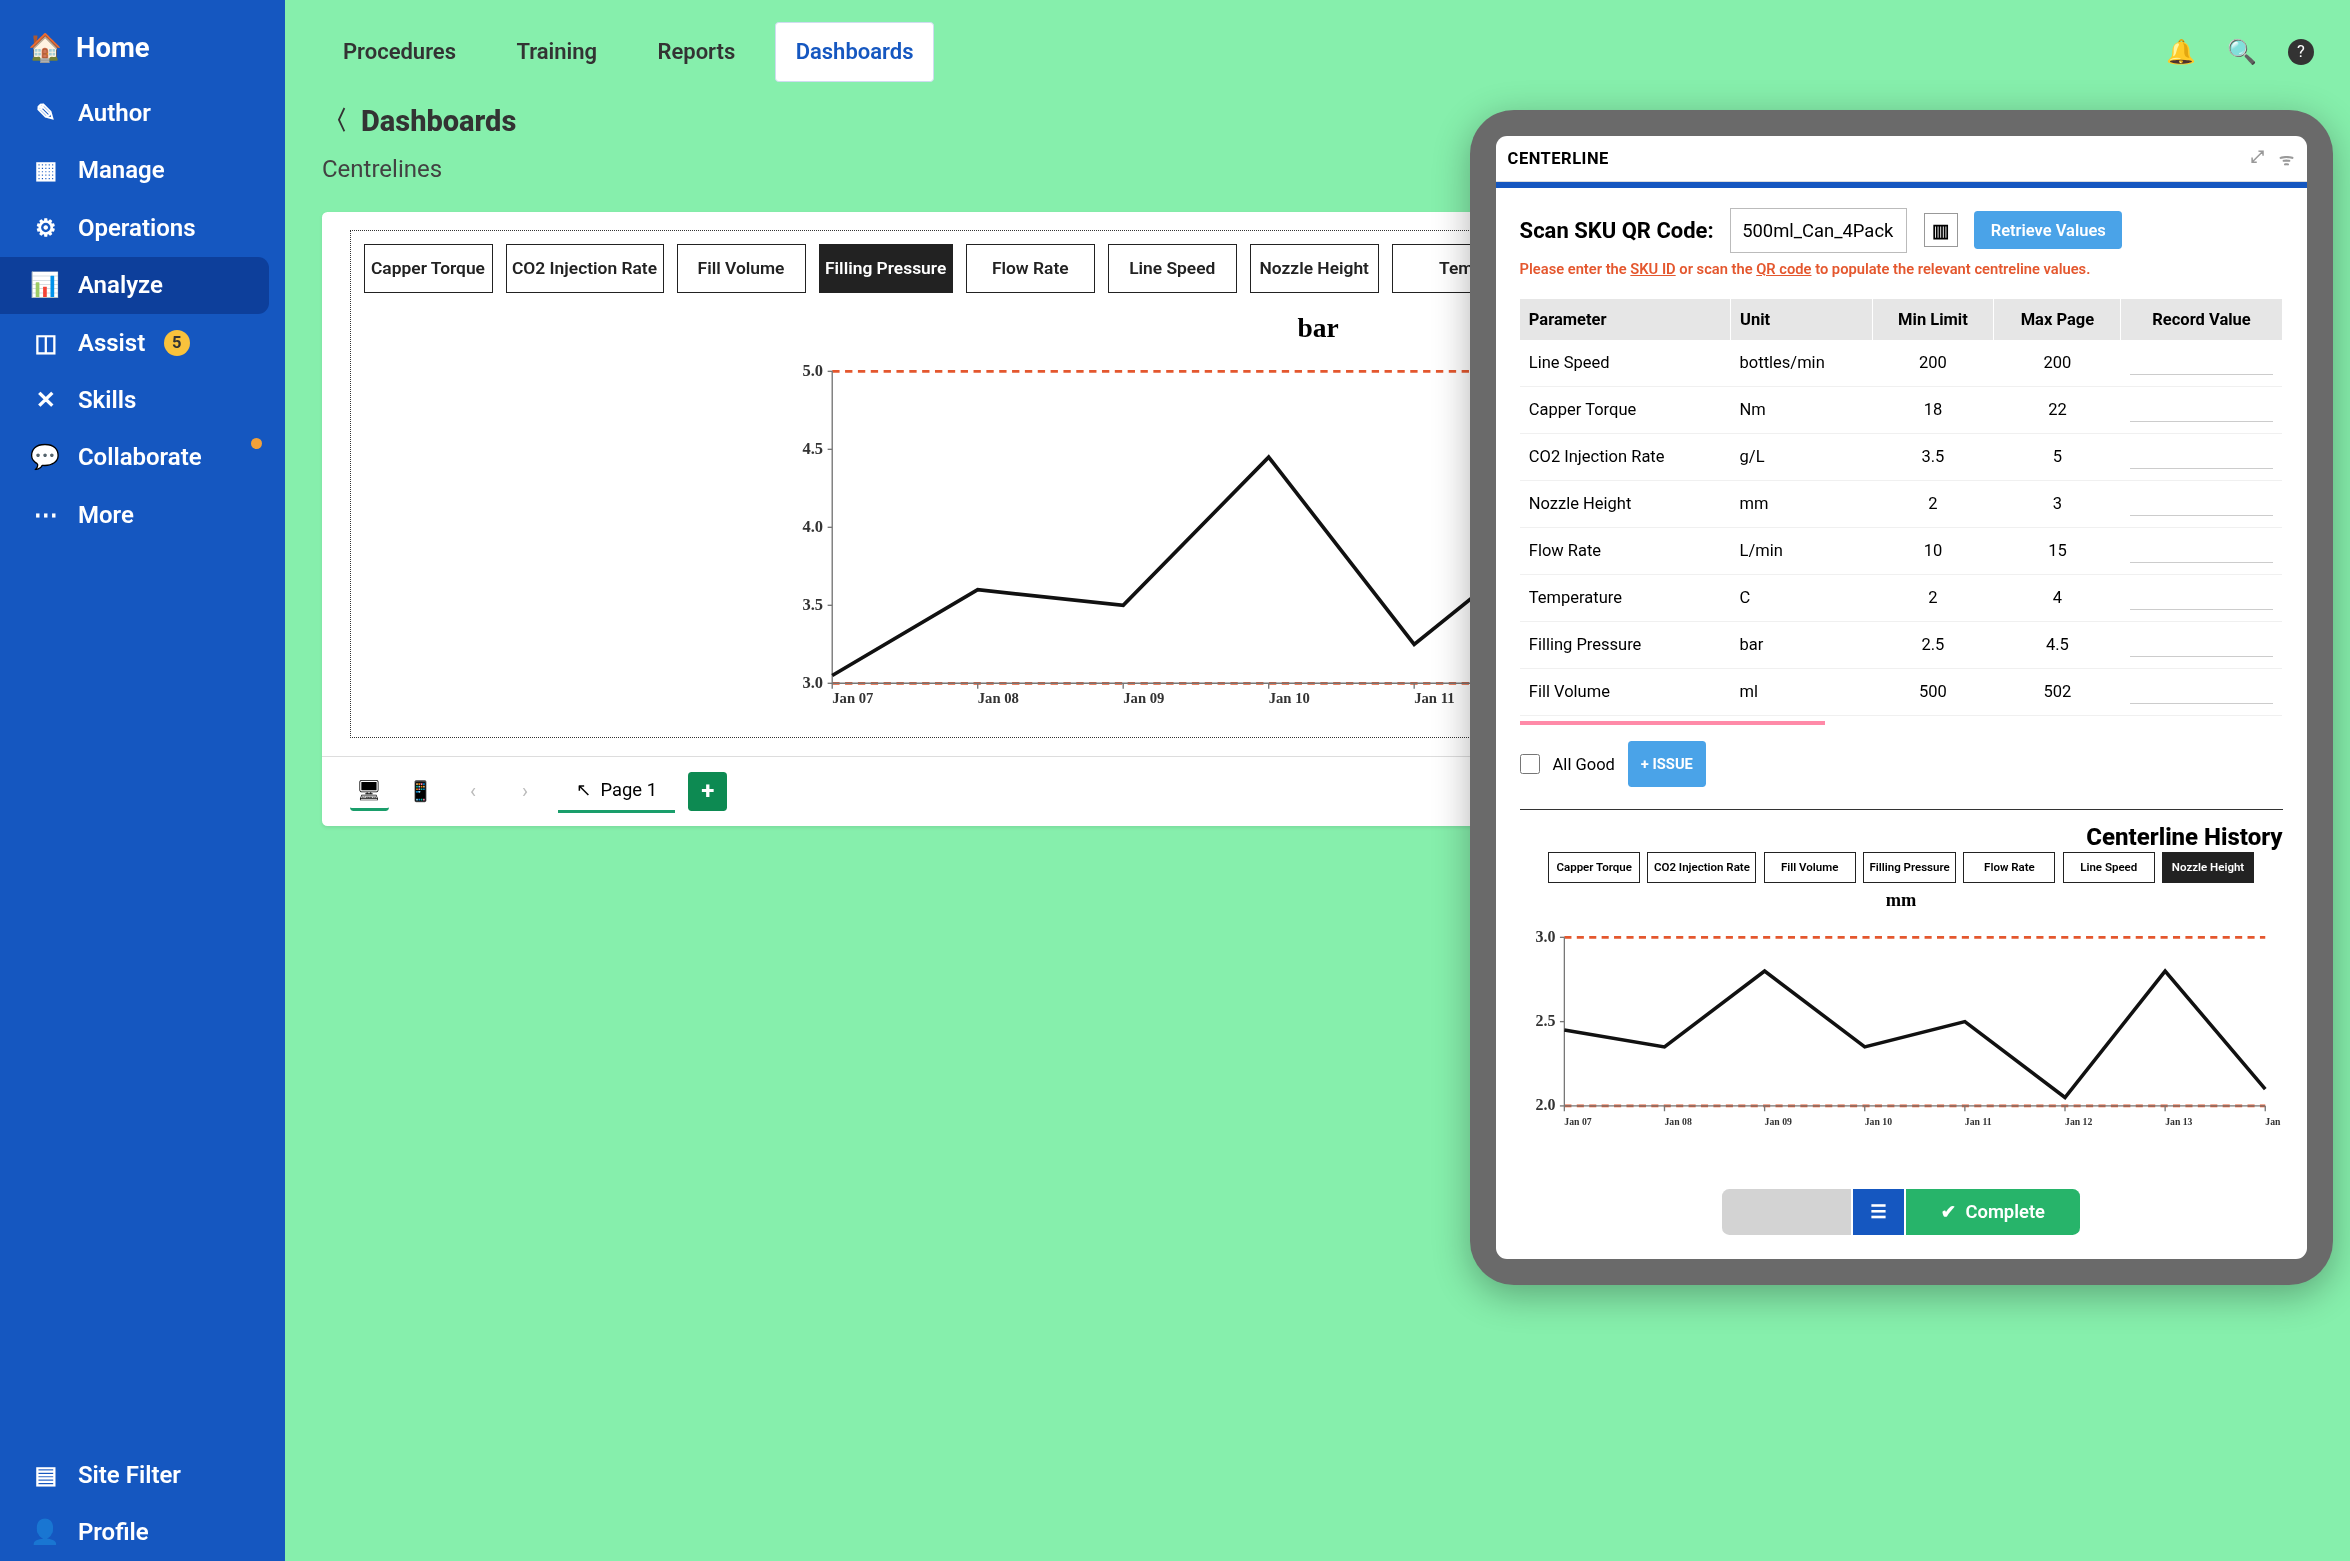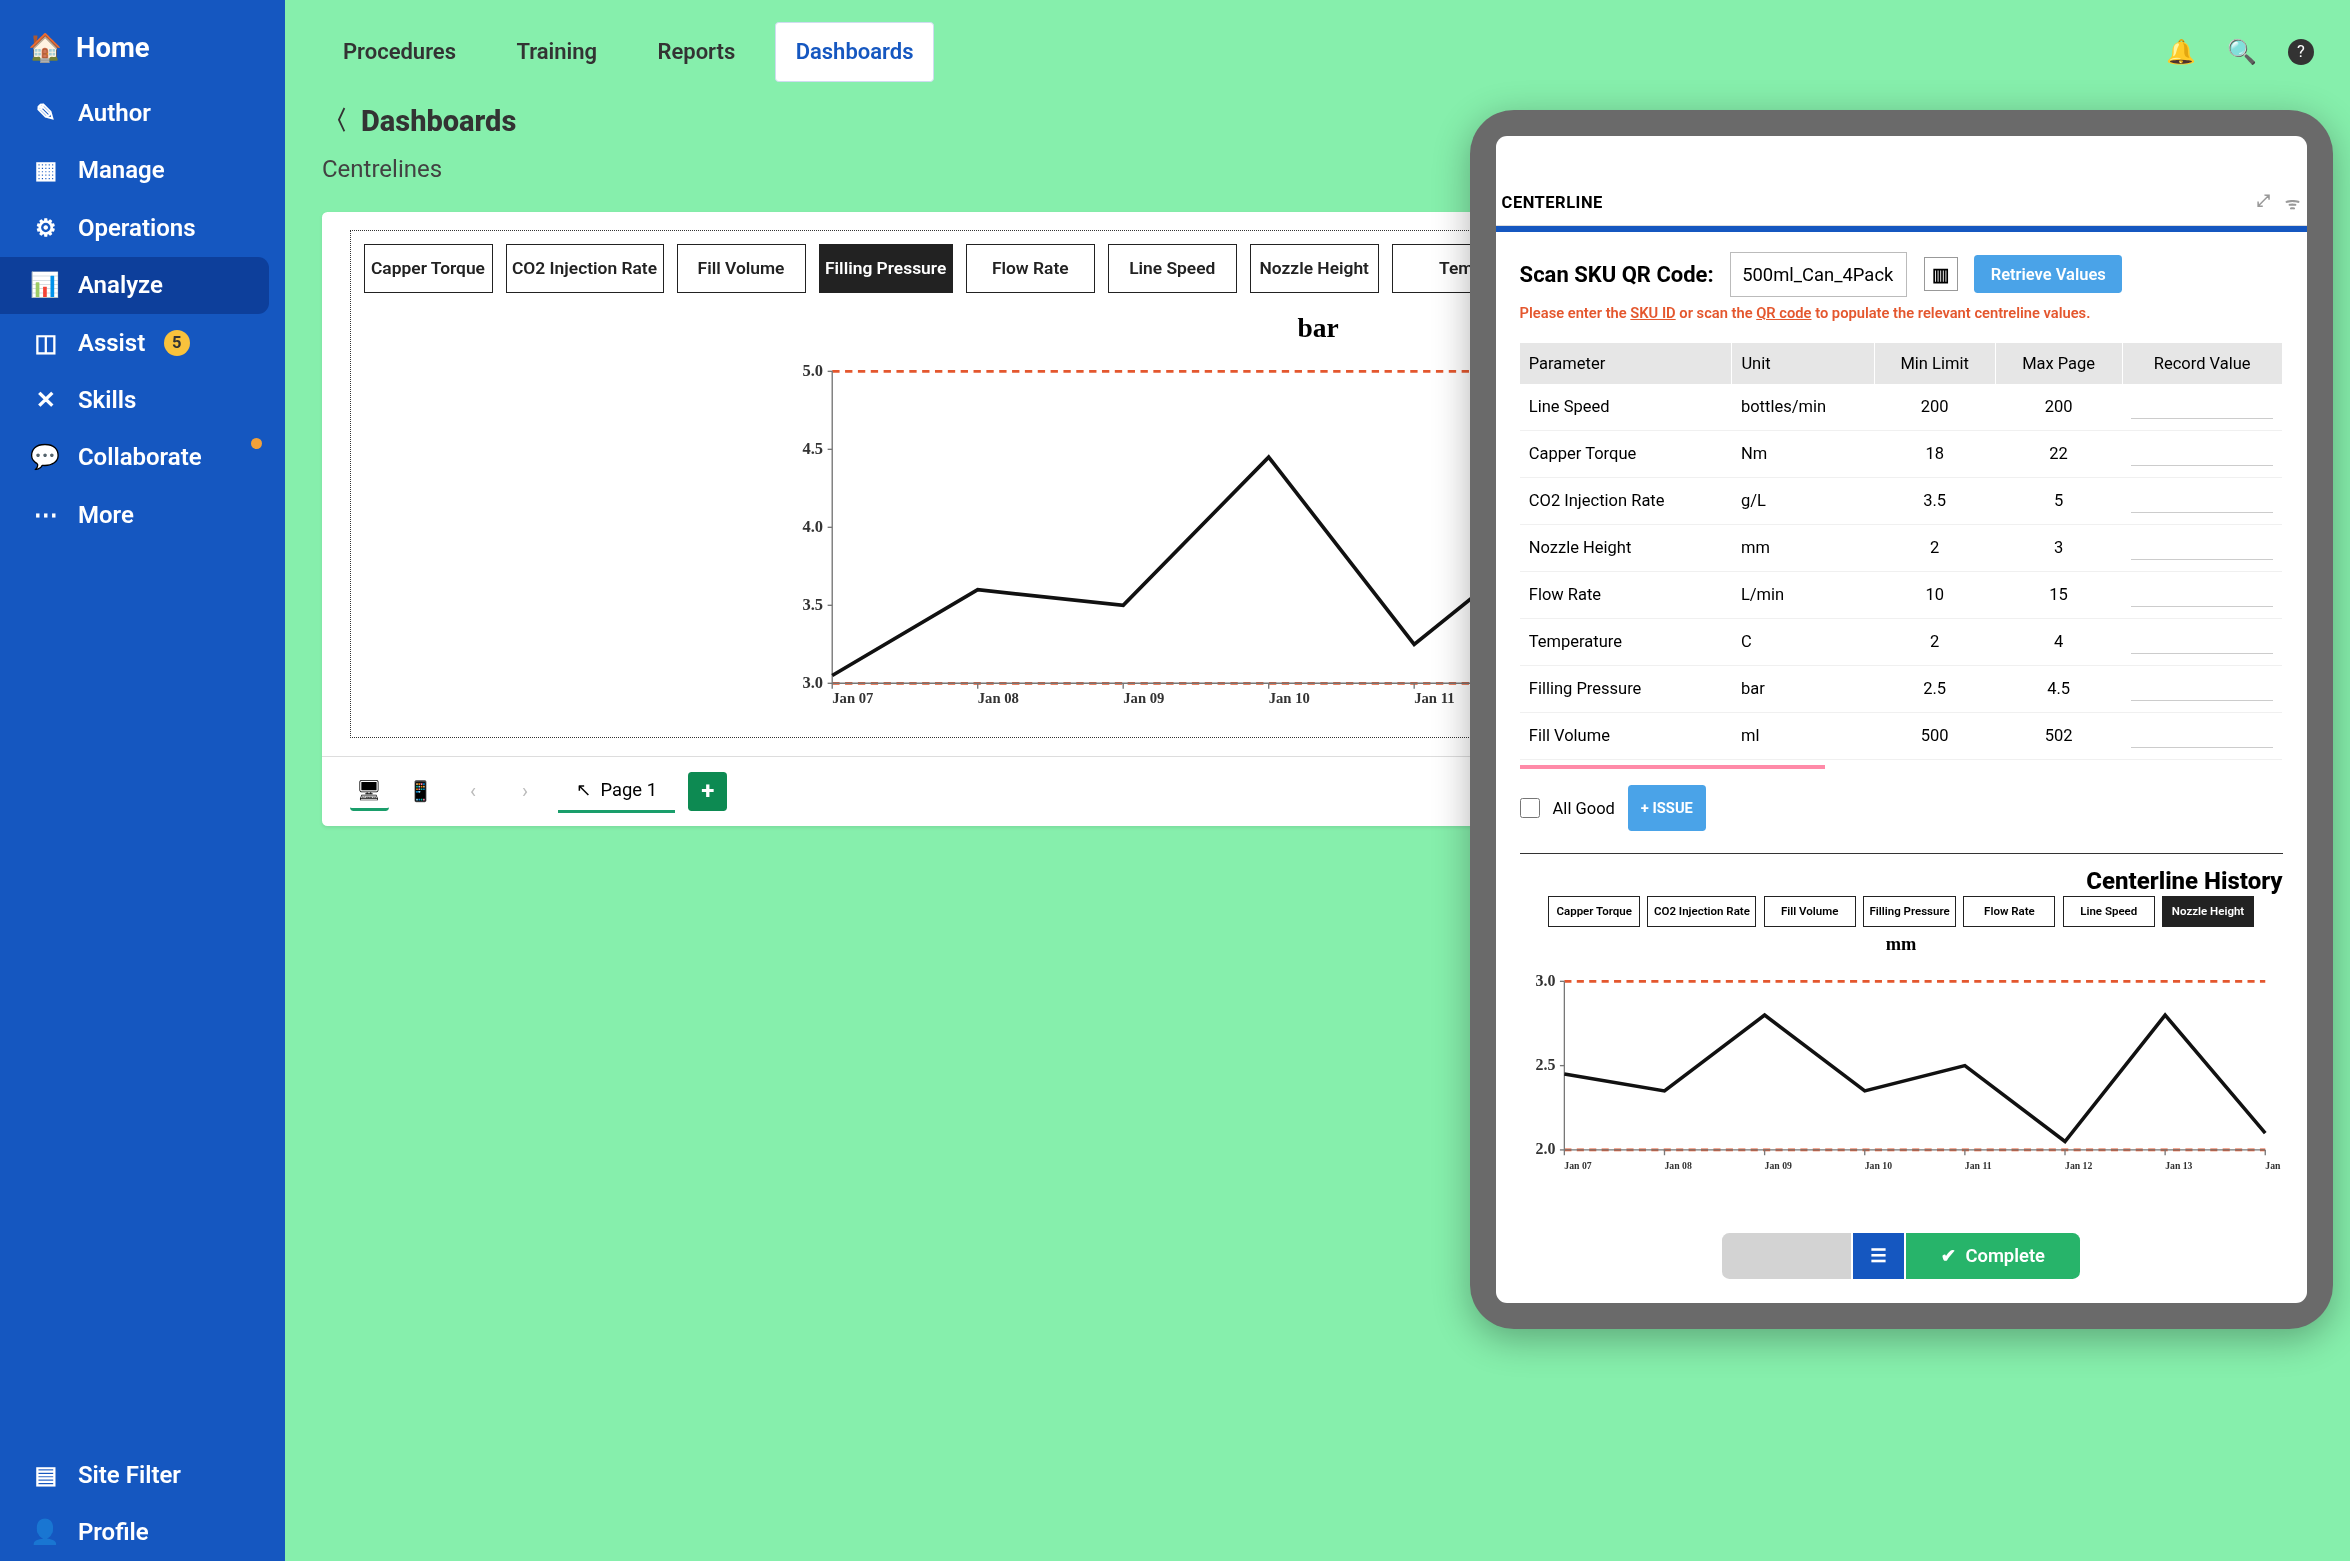--- a/index.html
+++ b/index.html
@@ -40,38 +40,38 @@
 
 .pagebar { display: flex; align-items: center; gap: 13px; padding: 13px 27.5px; border-top: 1.8px solid #ddd; margin-top: 18.4px; }
 .pb-icon { width: 39px; height: 39px; display: inline-flex; align-items: center; justify-content: center; border-radius: 3.7px; font-size: 20px; cursor: pointer; }
 .pb-icon.active { border-bottom: 3.7px solid #1a9e6b; }
 .pb-page { font-size: 18.4px; padding: 9.2px 18.4px; border-bottom: 3.7px solid #1a9e6b; display: flex; align-items: center; gap: 9.2px; }
 .pb-add { background: #0d8a52; color: #fff; width: 39px; height: 39px; display: inline-flex; align-items: center; justify-content: center; font-size: 24px; font-weight: 700; border-radius: 3.7px; cursor: pointer; }
 
 
 .tablet { position: absolute; right: 18.4px; top: 110px; width: 863px; background: #6a6a6a; border-radius: 44px; padding: 26px; box-shadow: 0 9.2px 37px rgba(0,0,0,.3); }
 .tablet-inner { background: #fff; border-radius: 11px; overflow: hidden; }
-.tab-header { display: flex; align-items: center; justify-content: space-between; padding: 11px 6px; border-bottom: 0.9px solid #ddd; font-size: 16.5px; font-weight: 700; letter-spacing: 0.5px; margin-top: 44px; }
+.tab-header { display: flex; align-items: center; justify-content: space-between; padding: 11px 12px; border-bottom: 0.9px solid #ddd; font-size: 16.5px; font-weight: 700; letter-spacing: 0.5px; }
 .tab-header-icons { display: flex; gap: 14.7px; color: #999; font-size: 16.5px; }
 .thin-bar { height: 5.5px; background: #1557c0; }
 .tab-body { padding: 20px 24px; }
 .brand-row { display: flex; justify-content: space-between; align-items: flex-end; border-bottom: 0.9px solid #333; padding-bottom: 11px; margin-bottom: 18.4px; }
 .brand { font-size: 31px; font-weight: 700; }
 .brand .accent { color: #e4572e; }
 .brand-sub { font-size: 24px; font-weight: 700; }
 .qr-row { display: flex; align-items: center; gap: 16.5px; font-size: 22px; font-weight: 700; margin-bottom: 7.3px; }
 .qr-input { border: 0.9px solid #bbb; padding: 11px 11px; font-size: 18.4px; width: 177px; }
 .retrieve { background: #4aa3e8; color: #fff; border: none; padding: 9.2px 16.5px; font-size: 16.5px; font-weight: 600; border-radius: 3.7px; cursor: pointer; }
 .qr-icon { border: 0.9px solid #999; padding: 5.5px 7.3px; font-size: 18.4px; }
 .hint { color: #e4572e; font-size: 14.7px; font-weight: 600; margin-bottom: 21px; }
 .hint a { color: #e4572e; text-decoration: underline; }
 
 
 .ptable { width: 100%; border-collapse: collapse; font-size: 16.5px; }
-.ptable th { background: #e6e6e6; text-align: left; padding: 11px 9.2px; font-weight: 400; border-right: 1.8px solid #fff; }
+.ptable th { background: #e6e6e6; text-align: left; padding: 11px 9.2px; font-weight: 700; border-right: 1.8px solid #fff; }
 .ptable td { padding: 11px 9.2px; border-bottom: 0.9px solid #f0f0f0; }
 .ptable .c-ctr { text-align: center; }
 .rec-cell { border-bottom: 0.9px solid #ccc; height: 24px; }
 .table-underline { width: 40%; height: 3.7px; background: #ff8aa8; margin-top: 5.5px; }
 .allgood-row { display: flex; align-items: center; gap: 13px; margin: 16.5px 0 22px; font-size: 16.5px; }
 .allgood-row input[type=checkbox] { width: 20px; height: 20px; }
 .issue-btn { background: #4aa3e8; color: #fff; border: none; padding: 14px 13px; font-size: 14.7px; font-weight: 700; border-radius: 3.7px; cursor: pointer; }
 
 .history-title { text-align: right; font-size: 24px; font-weight: 800; border-top: 0.9px solid #333; padding-top: 13px; margin-bottom: 1px; }
 .h-tabbar { display: flex; gap: 7.3px; justify-content: center; margin-bottom: 7.3px; }

